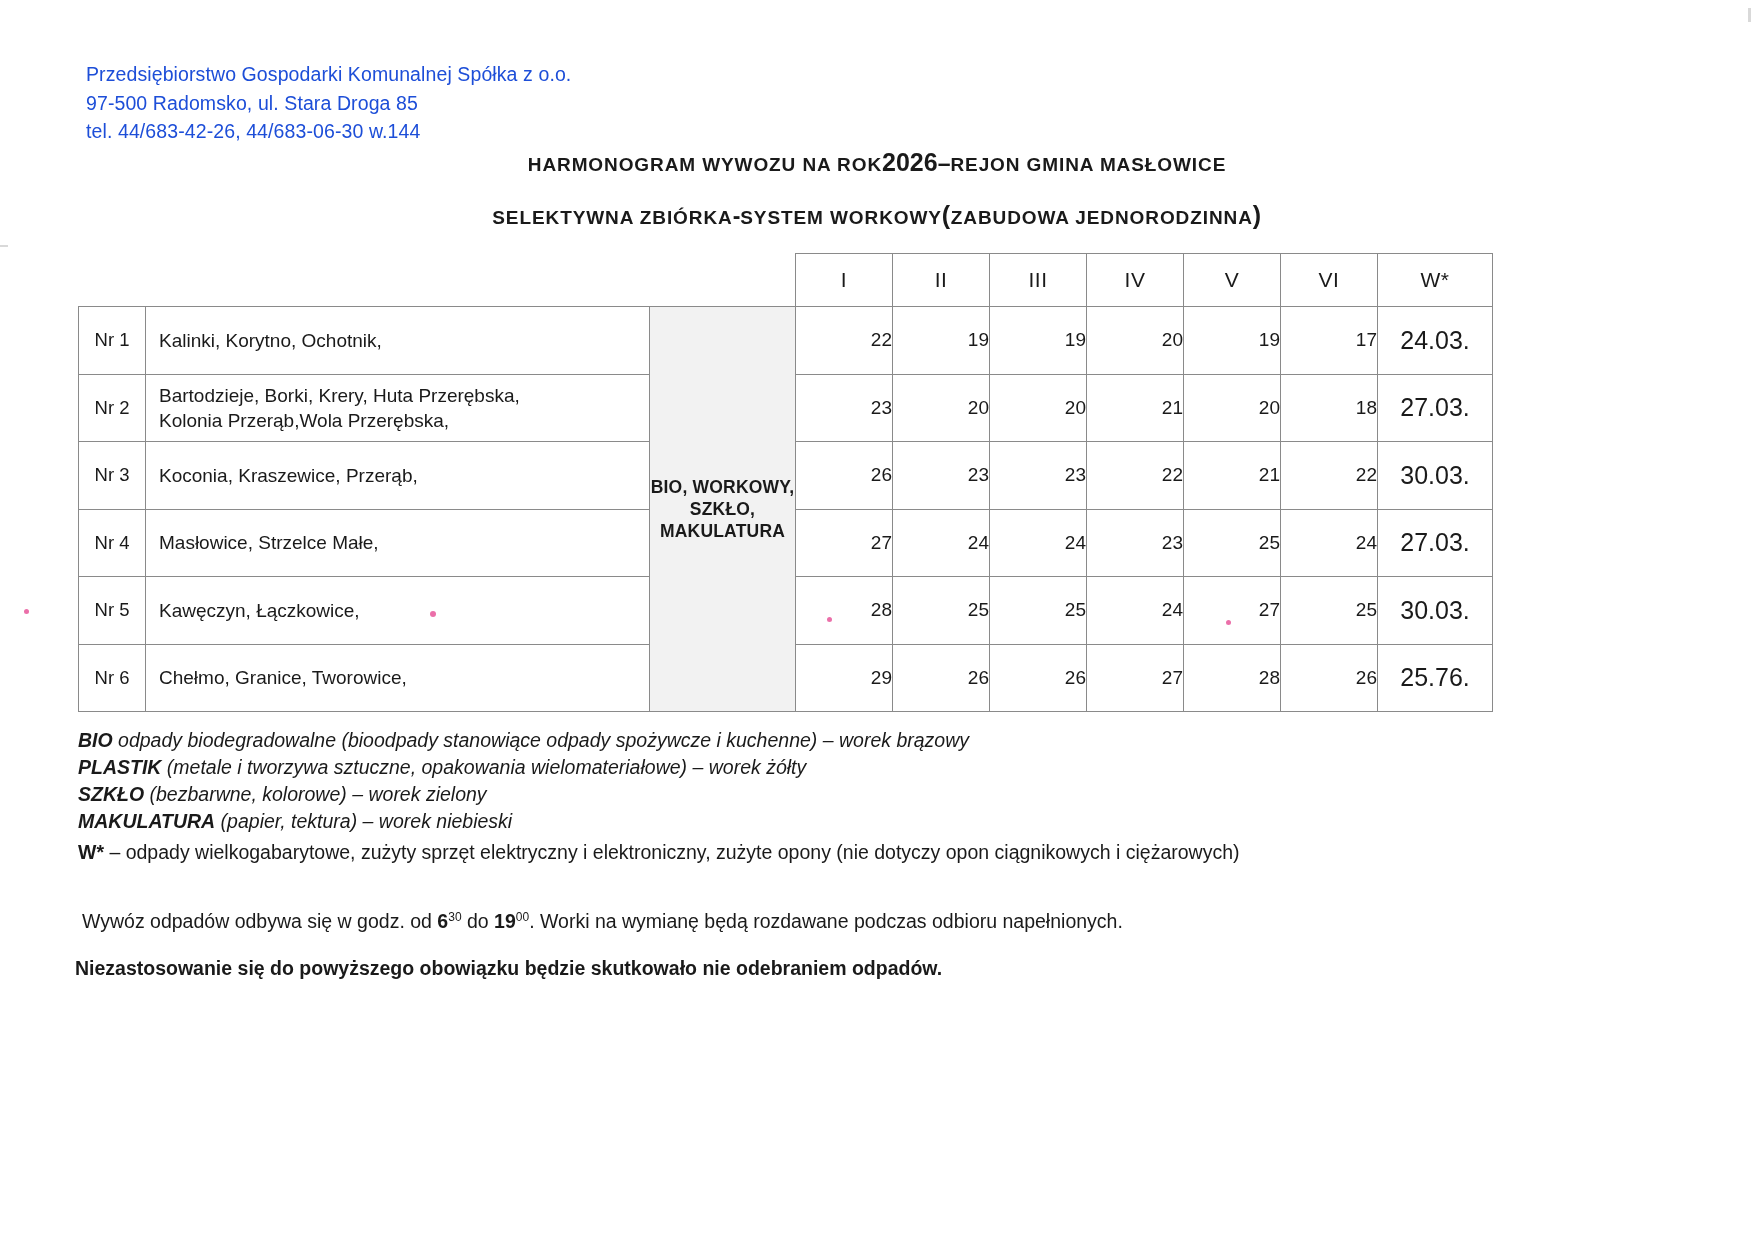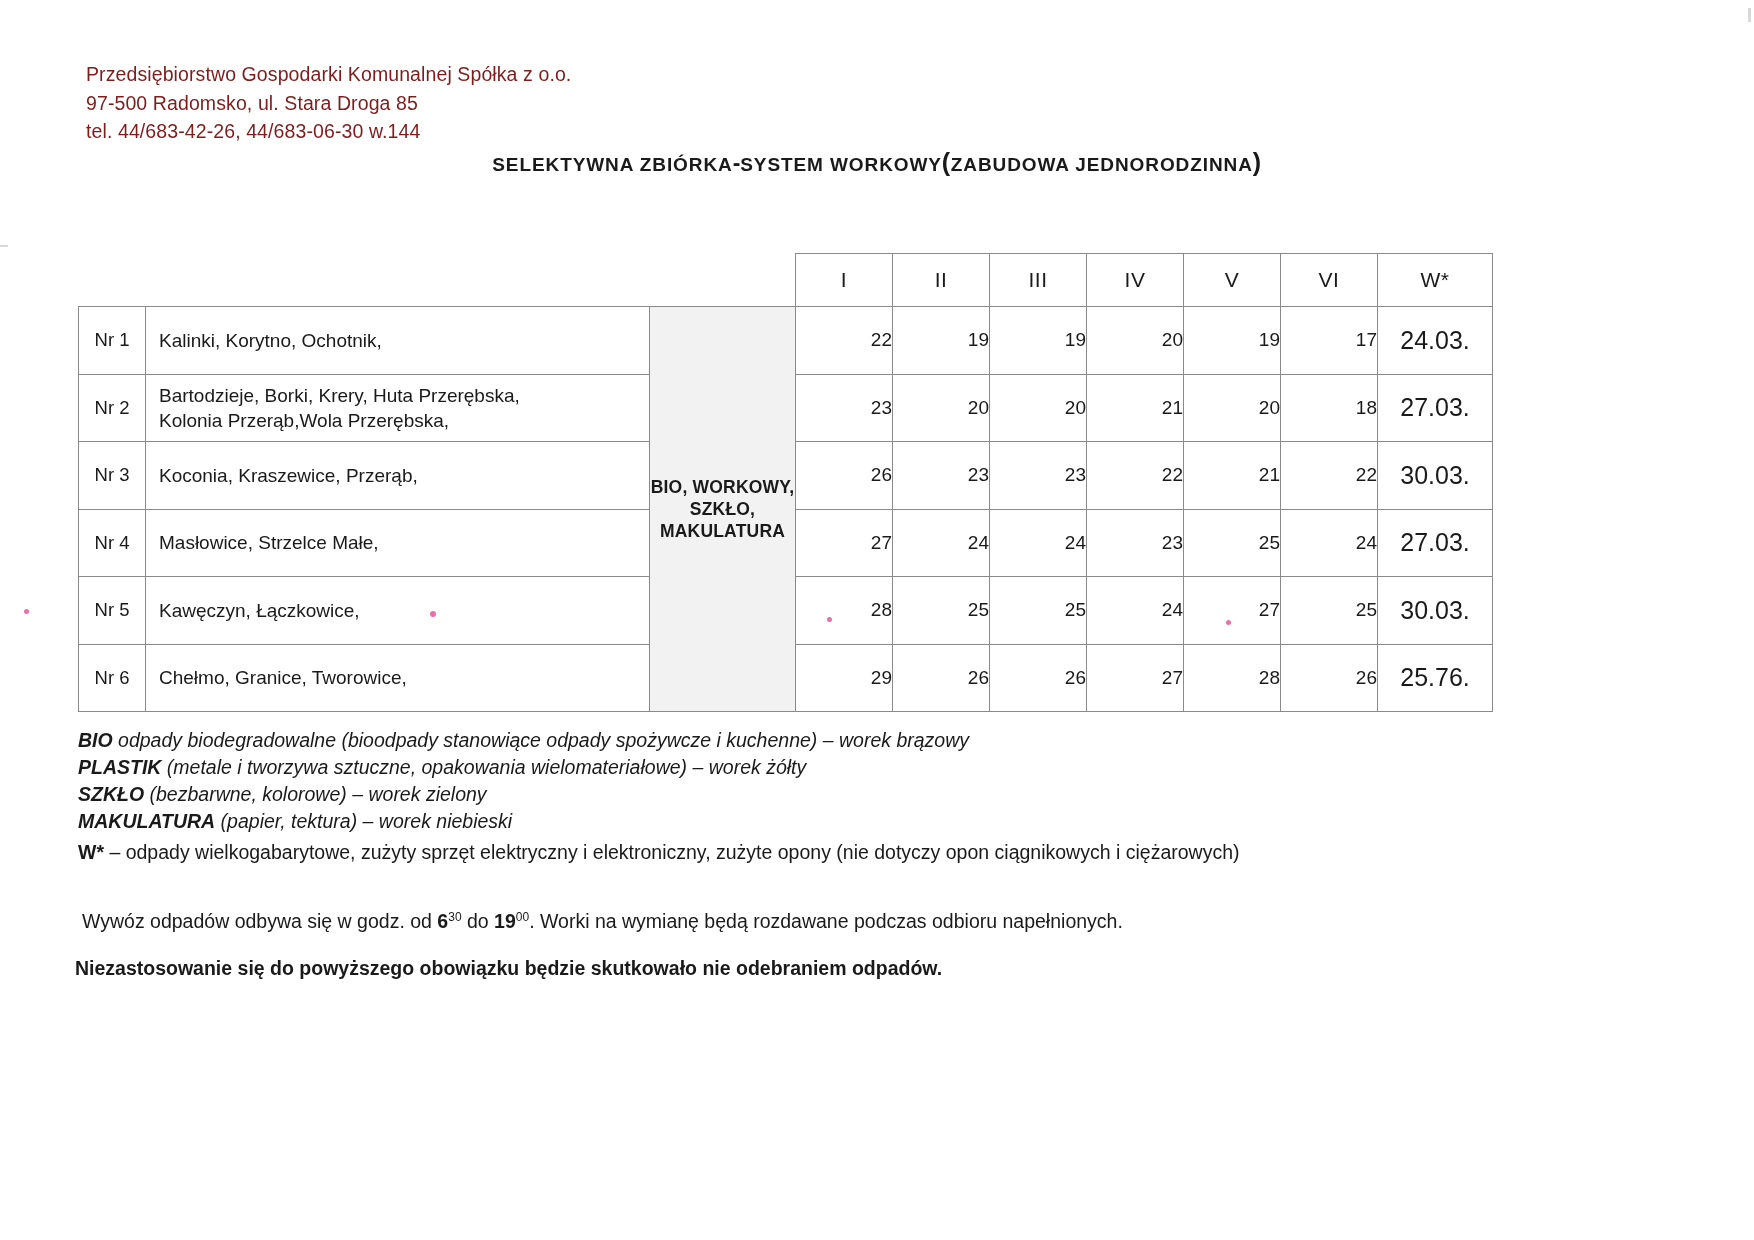--- a/index.html
+++ b/index.html
@@ -16,39 +16,39 @@
     inset:0;
     padding:0;
   }
   
   .letterhead{
     position:absolute;
     left:86px; top:60px;
     font-size:19.5px;
     line-height:28.5px;
     letter-spacing:0.1px;
-    color:#7f1d1d;
+    color:#1d4ed8;
   }
   .letterhead div{white-space:nowrap;}
 
   
   .title-block{
     position:absolute;
     left:0; right:0; top:148px;
     text-align:center;
   }
   .title-line{
     font-size:20px;
     font-weight:700;
     letter-spacing:0.6px;
     color:#1a1a1a;
     white-space:nowrap;
     font-stretch:condensed;
   }
-  .title-line + .title-line{margin-top:34px;}
+  .title-line + .title-line{margin-top:24px;}
   .t-sm{font-size:19px;letter-spacing:0.9px;}
   .t-lg{font-size:25px;letter-spacing:0px;}
   .t-dash{font-size:23px;letter-spacing:0px;}
   .t-paren{font-size:25px;}
 
   
   .sched{
     position:absolute;
     left:78px; top:253px;
     border-collapse:collapse;
@@ -146,20 +146,23 @@
   <div class="speck" style="left:827px;top:617px;width:5px;height:5px;"></div>
   <div class="speck" style="left:1226px;top:620px;width:5px;height:5px;"></div>
 
   <div class="letterhead">
     <div>Przedsiębiorstwo Gospodarki Komunalnej Spółka z o.o.</div>
     <div>97-500 Radomsko, ul. Stara Droga 85</div>
     <div>tel. 44/683-42-26, 44/683-06-30 w.144</div>
   </div>
 
   <div class="title-block">
+    <div class="title-line">
+      <span class="t-sm">HARMONOGRAM WYWOZU NA ROK</span><span class="t-lg">2026</span><span class="t-dash">–</span><span class="t-sm">REJON GMINA MASŁOWICE</span>
+    </div>
     <div class="title-line">
       <span class="t-sm">SELEKTYWNA ZBIÓRKA</span><span class="t-dash">-</span><span class="t-sm">SYSTEM WORKOWY</span><span class="t-paren">(</span><span class="t-sm">ZABUDOWA JEDNORODZINNA</span><span class="t-paren">)</span>
     </div>
   </div>
 
   <table class="sched">
 
     <tbody>
         <tr>
       <td class="c-nr hdr-spacer"></td>

